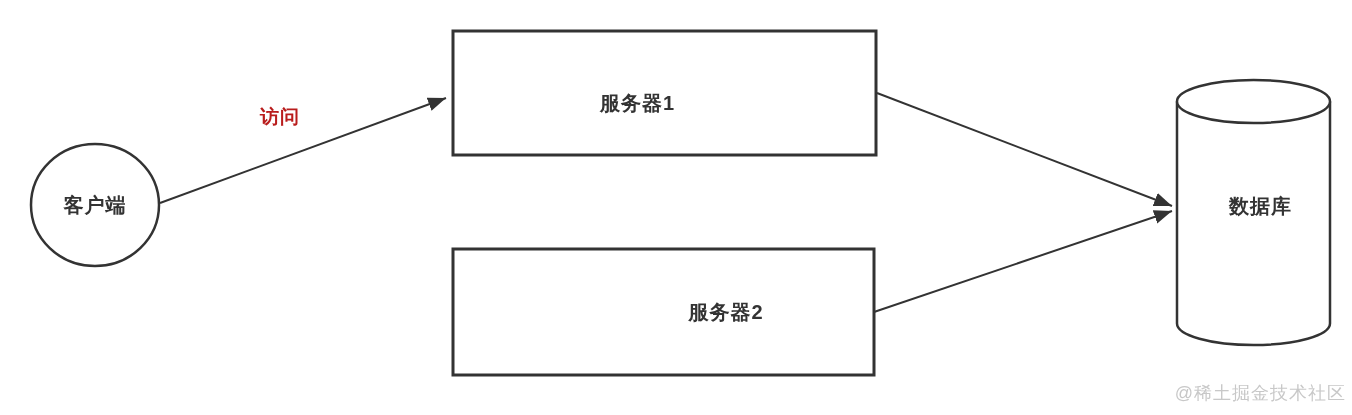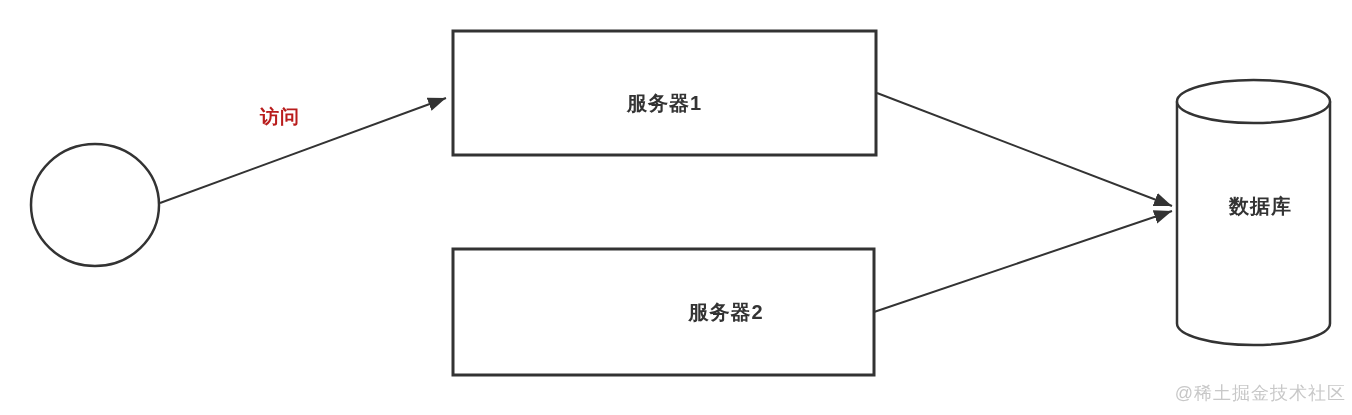--- a/index.html
+++ b/index.html
@@ -74,24 +74,25 @@
     <ellipse cx="95" cy="205" rx="64" ry="61" fill="#ffffff" stroke="#333333" stroke-width="2.5"></ellipse>
 
     <rect x="453" y="31" width="423" height="124" fill="#ffffff" stroke="#333333" stroke-width="3"></rect>
 
     <rect x="453" y="249" width="421" height="126" fill="#ffffff" stroke="#333333" stroke-width="3"></rect>
 
     <path d="M 1177 101.5 L 1177 323.5 A 76.5 21.5 0 0 0 1330 323.5 L 1330 101.5" fill="#ffffff" stroke="#333333" stroke-width="2.5"></path>
     <ellipse cx="1253.5" cy="101.5" rx="76.5" ry="21.5" fill="#ffffff" stroke="#333333" stroke-width="2.5"></ellipse>
   </svg>
 
+  <div class="node-label" style="left:31px; top:144px; width:128px; height:122px;">客户端</div>
 
   <div class="edge-label" style="left:230px; top:104px; width:100px; text-align:center;">访问</div>
 
-  <div class="node-label" style="left:453px; top:31px; width:423px; height:144px;">服务器1</div>
+  <div class="node-label" style="left:426px; top:31px; width:423px; height:144px;">服务器1</div>
 
   <div class="node-label" style="left:476px; top:249px; width:500px; height:126px;">服务器2</div>
 
   <div class="node-label" style="left:1177px; top:95px; width:153px; height:222px;padding-left:7px;">数据库</div>
 
   <div class="watermark">@稀土掘金技术社区</div>
 
 </div>
 
 </body></html>

